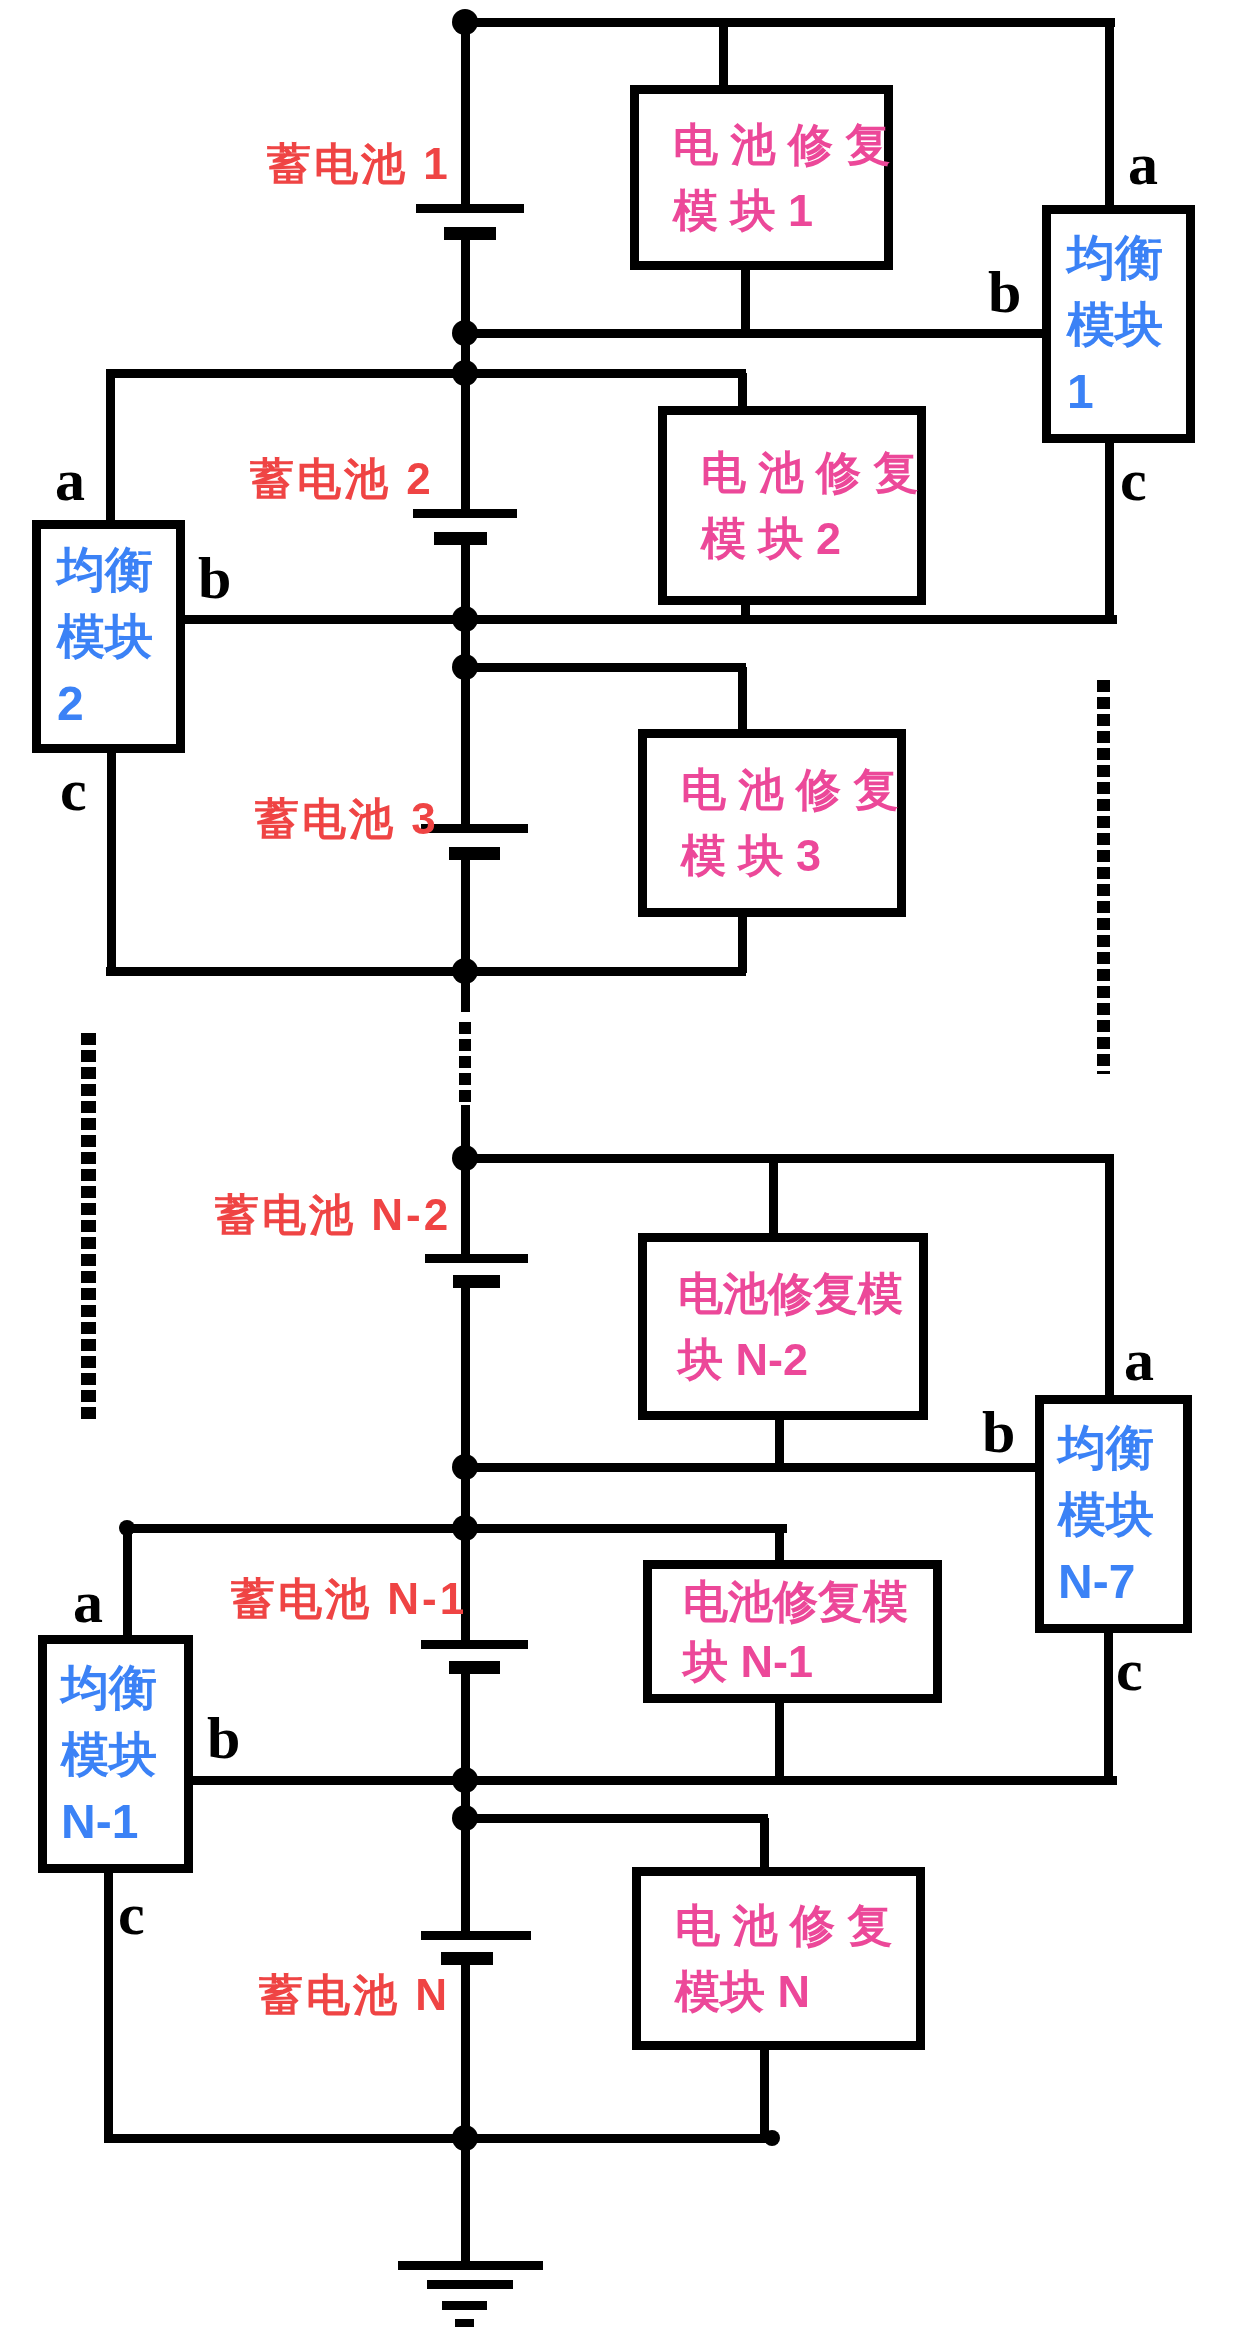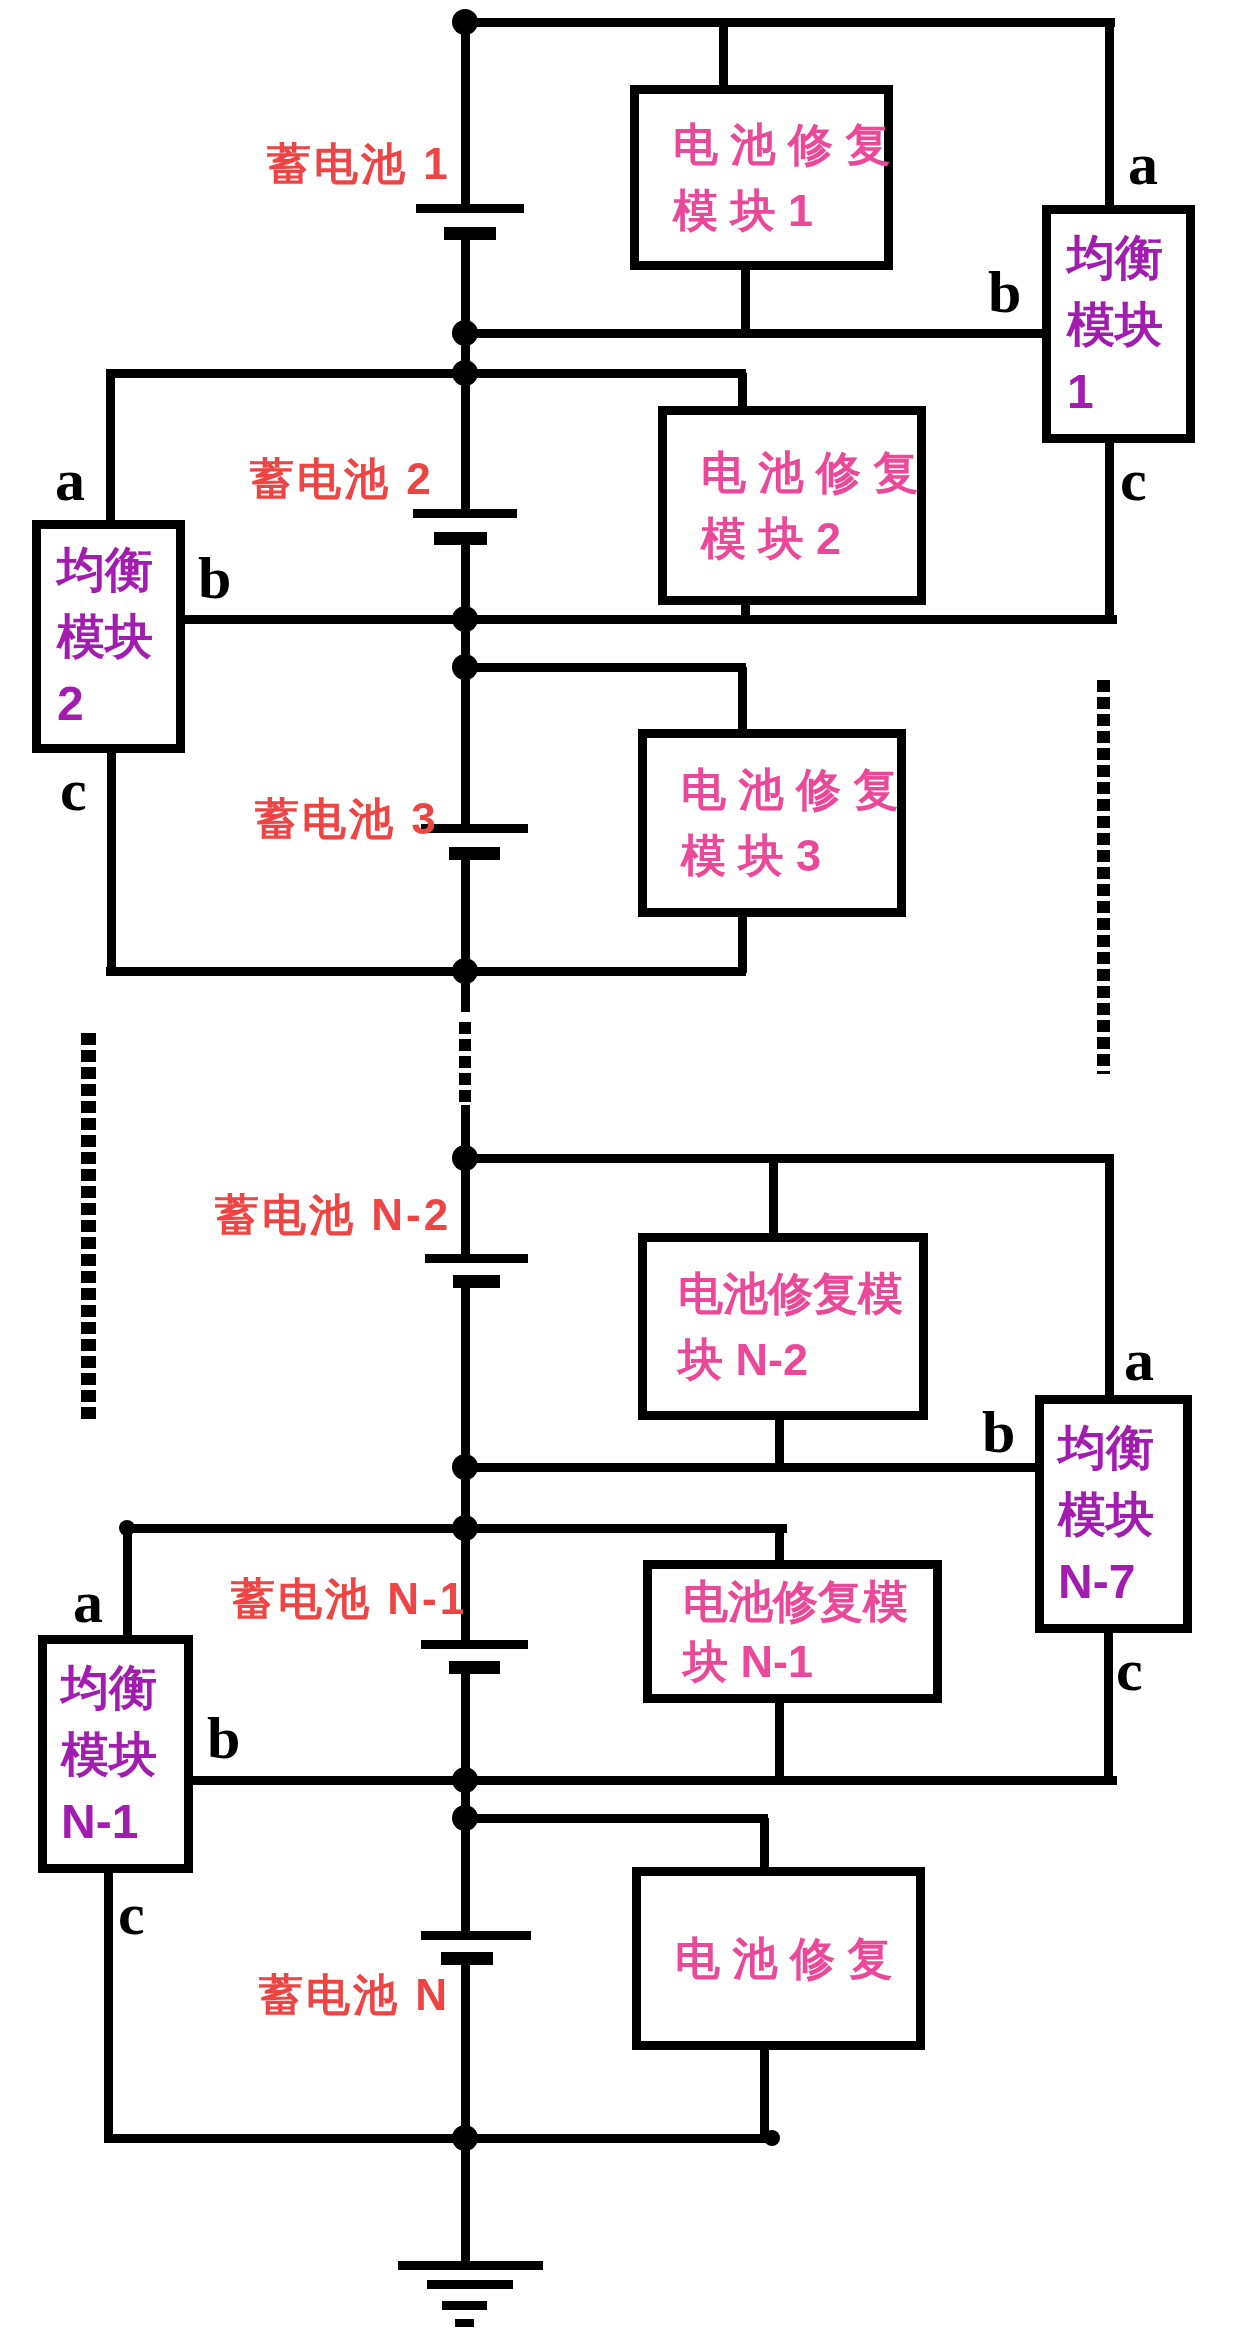--- a/index.html
+++ b/index.html
@@ -5,21 +5,21 @@
   html,body{margin:0;padding:0;background:#fff;}
   #canvas{position:relative;width:1234px;height:2352px;background:#ffffff;overflow:hidden;
           font-family:"Liberation Sans",sans-serif;}
   .abs{position:absolute;}
   .ink{background:#000;}
   .dot{position:absolute;width:26px;height:26px;border-radius:50%;background:#000;}
   .nub{position:absolute;width:16px;height:16px;border-radius:50%;background:#000;}
   .box{position:absolute;border:9px solid #000;background:#fff;box-sizing:border-box;
        display:flex;flex-direction:column;justify-content:center;}
   .rtext{font:bold 45px/66px "Liberation Sans",sans-serif;color:#ec4899;white-space:pre;}
-  .btext{font:bold 48px/67px "Liberation Sans",sans-serif;color:#a21caf;white-space:nowrap;}
+  .btext{font:bold 48px/67px "Liberation Sans",sans-serif;color:#3b82f6;white-space:nowrap;}
   .bat{position:absolute;font:bold 44px/1.05 "Liberation Sans",sans-serif;color:#ef4444;
        white-space:nowrap;letter-spacing:3px;}
   .term{position:absolute;font:bold 60px/1 "Liberation Serif",serif;color:#000;}
   .dashv{position:absolute;background:repeating-linear-gradient(to bottom,#000 0 12px,transparent 12px 17px);}
 </style>
 </head>
 <body>
 
 <div id="canvas">
 
@@ -118,20 +118,21 @@
   <div class="box" style="left:638px;top:1233px;width:290px;height:187px;padding-left:31px">
     <div class="rtext">电池修复模</div>
     <div class="rtext">块 N-2</div>
   </div>
   <div class="box" style="left:643px;top:1560px;width:299px;height:143px;padding-left:31px">
     <div class="rtext" style="line-height:60px">电池修复模</div>
     <div class="rtext" style="line-height:60px">块 N-1</div>
   </div>
   <div class="box" style="left:632px;top:1867px;width:293px;height:183px;padding-left:34px">
     <div class="rtext">电 池 修 复</div>
+    <div class="rtext">模块 N</div>
   </div>
 
   <div class="box" style="left:1042px;top:205px;width:153px;height:238px;padding-left:16px">
     <div class="btext">均衡</div>
     <div class="btext">模块</div>
     <div class="btext">1</div>
   </div>
   <div class="box" style="left:32px;top:520px;width:153px;height:233px;padding-left:16px">
     <div class="btext">均衡</div>
     <div class="btext">模块</div>

